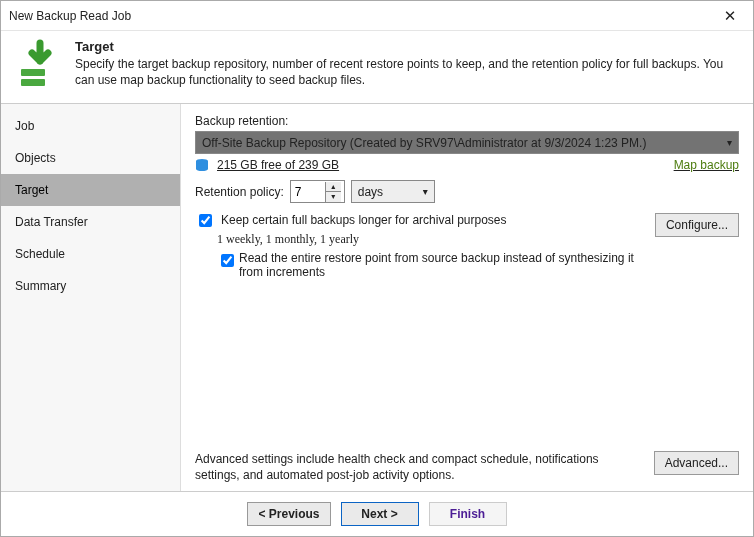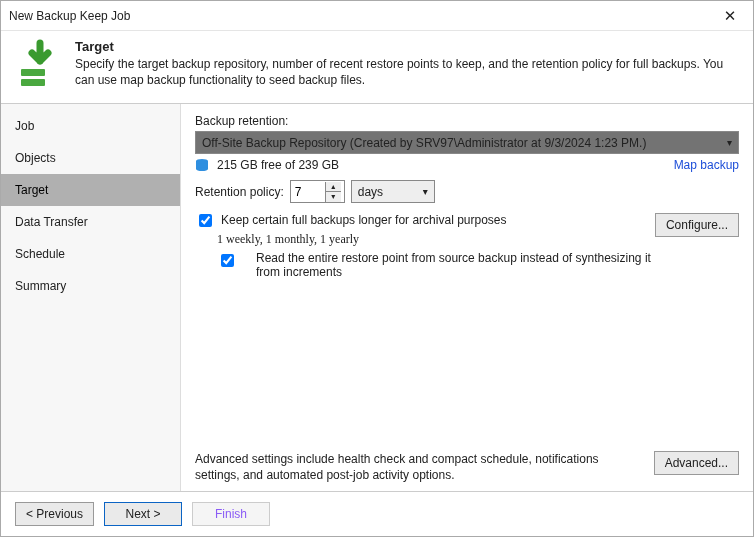--- a/index.html
+++ b/index.html
@@ -15,52 +15,52 @@
   .body { flex:1; display:flex; min-height:0;}
   .sidebar { width:180px; background:#f7f7f7; border-right:1px solid #ddd; padding-top:6px;}
   .sidebar .item { padding:9px 14px; font-size:12px; cursor:default;}
   .sidebar .item.active { background:#b0b0b0; color:#000;}
   .content { flex:1; padding:10px 14px 8px 14px; display:flex; flex-direction:column;}
   .form-area { flex:1; }
   .row { display:flex; align-items:center; margin-bottom:6px; gap:6px;}
   .label { font-size:12px;}
   .dropdown { flex:1; height:23px; border:1px solid #888; background:#737373; display:flex; align-items:center; padding:0 6px; justify-content:space-between;}
   .dropdown .arrow { font-size:10px;}
-  .storage-row { display:flex; align-items:center; justify-content:space-between; margin:4px 0 8px 0;}
+  .storage-row { display:flex; align-items:center; justify-content:space-between; margin:4px 0 8px 0;text-decoration:underline;}
   .storage-left { display:flex; align-items:center; gap:8px;}
   .disk-icon { width:14px; height:14px; }
-  .link { color:#1d4ed8; cursor:pointer;text-align:right;}
+  .link { color:#4d7c0f; cursor:pointer;text-align:right;}
   .spinner { width:55px; height:23px; border:1px solid #888; display:flex; align-items:center; background:#fff;}
   .spinner input { border:none; width:34px; text-align:left; padding:0 4px; font-size:12px; outline:none;}
   .spinner .arrows { display:flex; flex-direction:column; width:16px; border-left:1px solid #888;}
   .spinner .arrows div { height:10px; text-align:center; font-size:8px; line-height:10px; cursor:default; background:#eee;}
   .spinner .arrows div:first-child{border-bottom:1px solid #888;}
   .combo { width:84px; height:23px; border:1px solid #888; background:#eee; display:flex; align-items:center; justify-content:space-between; padding:0 6px;}
   .combo .arrow{font-size:10px;}
   .check-row { display:flex; align-items:flex-start; gap:6px; margin-top:10px;}
   .check-row input[type=checkbox]{ margin-top:1px;}
   .sub { margin-left:22px; font-size:12px; margin-top:2px;font-family:Liberation Serif, serif;}
-  .sub-check { margin-left:22px; display:flex; align-items:flex-start; gap:19px; margin-top:4px;}
+  .sub-check { margin-left:22px; display:flex; align-items:flex-start; gap:2px; margin-top:4px;}
   .gfs-row { display:flex; align-items:flex-start; justify-content:flex-end; margin-top:10px;}
   .gfs-left{flex:1;}
   .btn { height:24px; border:1px solid #999; background:#eaeaea; padding:0 10px; font-size:12px; cursor:default; min-width:78px; text-align:center; display:inline-flex; align-items:center; justify-content:center;}
   .adv-row { display:flex; align-items:flex-start; justify-content:space-between; gap:28px; margin-top:auto; padding-top:8px;}
   .adv-text { flex:1; font-size:12px; line-height:1.35;}
-  .footer { border-top:1px solid #ccc; padding:10px 14px; display:flex; justify-content:flex-start; gap:10px;}
+  .footer { border-top:1px solid #ccc; padding:10px 14px; display:flex; justify-content:center; gap:10px;font-weight:bold;}
   .footer .btn { min-width:78px; height:24px;}
-  .footer .btn.disabled { color:#8b5cf6; border-color:#ccc; background:#f5f5f5;}
+  .footer .btn.disabled { color:#4c1d95; border-color:#ccc; background:#f5f5f5;}
   .footer .btn.primary { border:1.5px solid #0b64c4;}
 </style>
 </head>
 <body>
 
 <div class="window">
 
   <div class="titlebar">
-    <div class="title">New Backup Keep Job</div>
+    <div class="title">New Backup Read Job</div>
     <div class="close">✕</div>
   </div>
 
   <div class="header">
     <div class="header-icon">
       <svg width="50" height="50" viewBox="0 0 50 50">
         <path d="M25 4 L25 22 M25 22 L17 14 M25 22 L33 14" stroke="#3a9a2f" stroke-width="7" fill="none" stroke-linecap="round" stroke-linejoin="round"></path>
         <rect x="6" y="30" width="24" height="7" rx="1" fill="#4aa83f"></rect>
         <rect x="6" y="40" width="24" height="7" rx="1" fill="#4aa83f"></rect>
       </svg>

